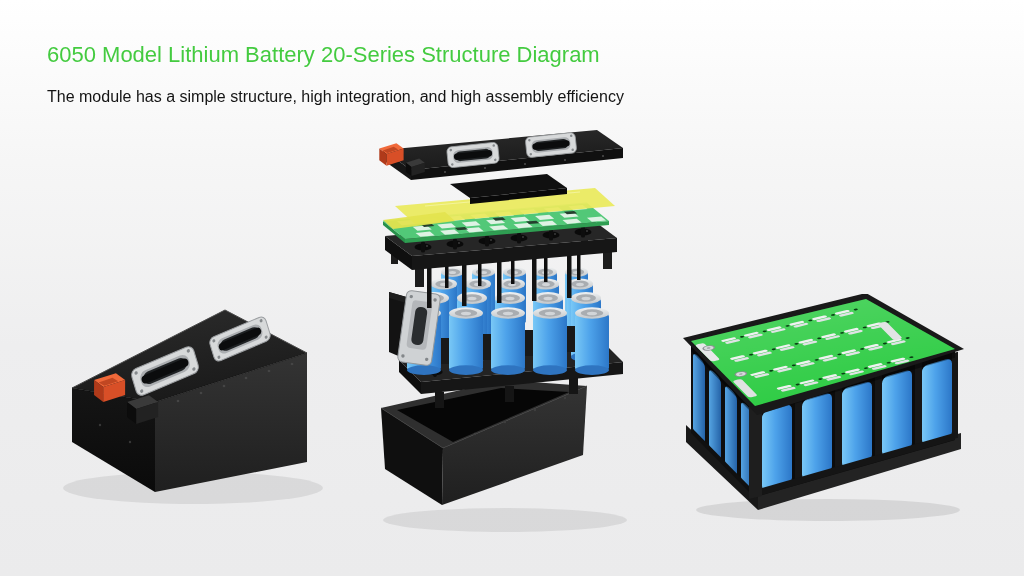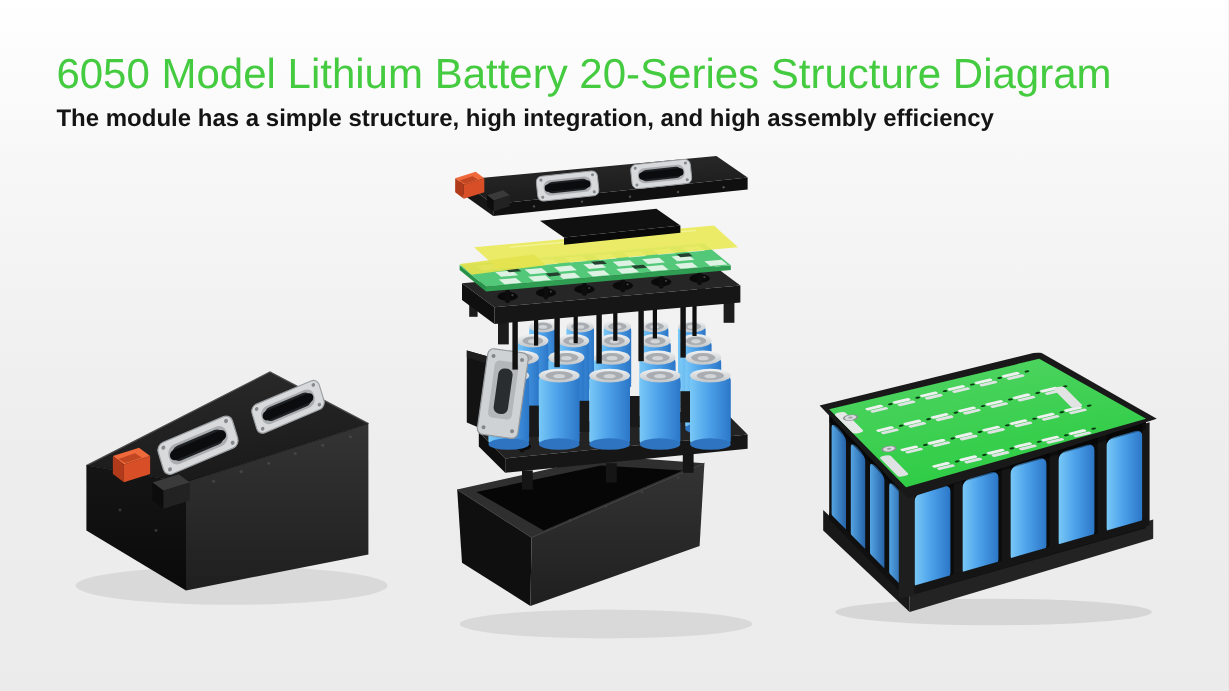--- a/index.html
+++ b/index.html
@@ -3,26 +3,26 @@
 <meta charset="utf-8">
 <style>
   html,body{margin:0;padding:0;background:#ddd;}
   .stage{
     position:relative;width:1024px;height:576px;overflow:hidden;
     background:linear-gradient(180deg,#ffffff 0%,#f6f6f6 28%,#eeeeef 60%,#ebebec 100%);
     font-family:"Liberation Sans", sans-serif;
   }
   .title{
     position:absolute;left:47px;top:42px;margin:0;
-    font-size:35px;font-weight:400;letter-spacing:0;
+    font-size:22px;font-weight:400;letter-spacing:0;
     color:#44cb40;white-space:nowrap;
   }
   .subtitle{
     position:absolute;left:47px;top:88px;margin:0;
-    font-size:20px;font-weight:700;color:#141414;white-space:nowrap;
+    font-size:16px;font-weight:400;color:#141414;white-space:nowrap;
   }
   .fig{position:absolute;}
   .fig svg{display:block;width:100%;height:100%;}
   #fig-left{left:55px;top:290px;width:300px;height:225px;}
   #fig-center{left:355px;top:124px;width:300px;height:414px;}
   #fig-right{left:678px;top:294px;width:310px;height:234px;}
 </style>
 </head>
 <body>
 

